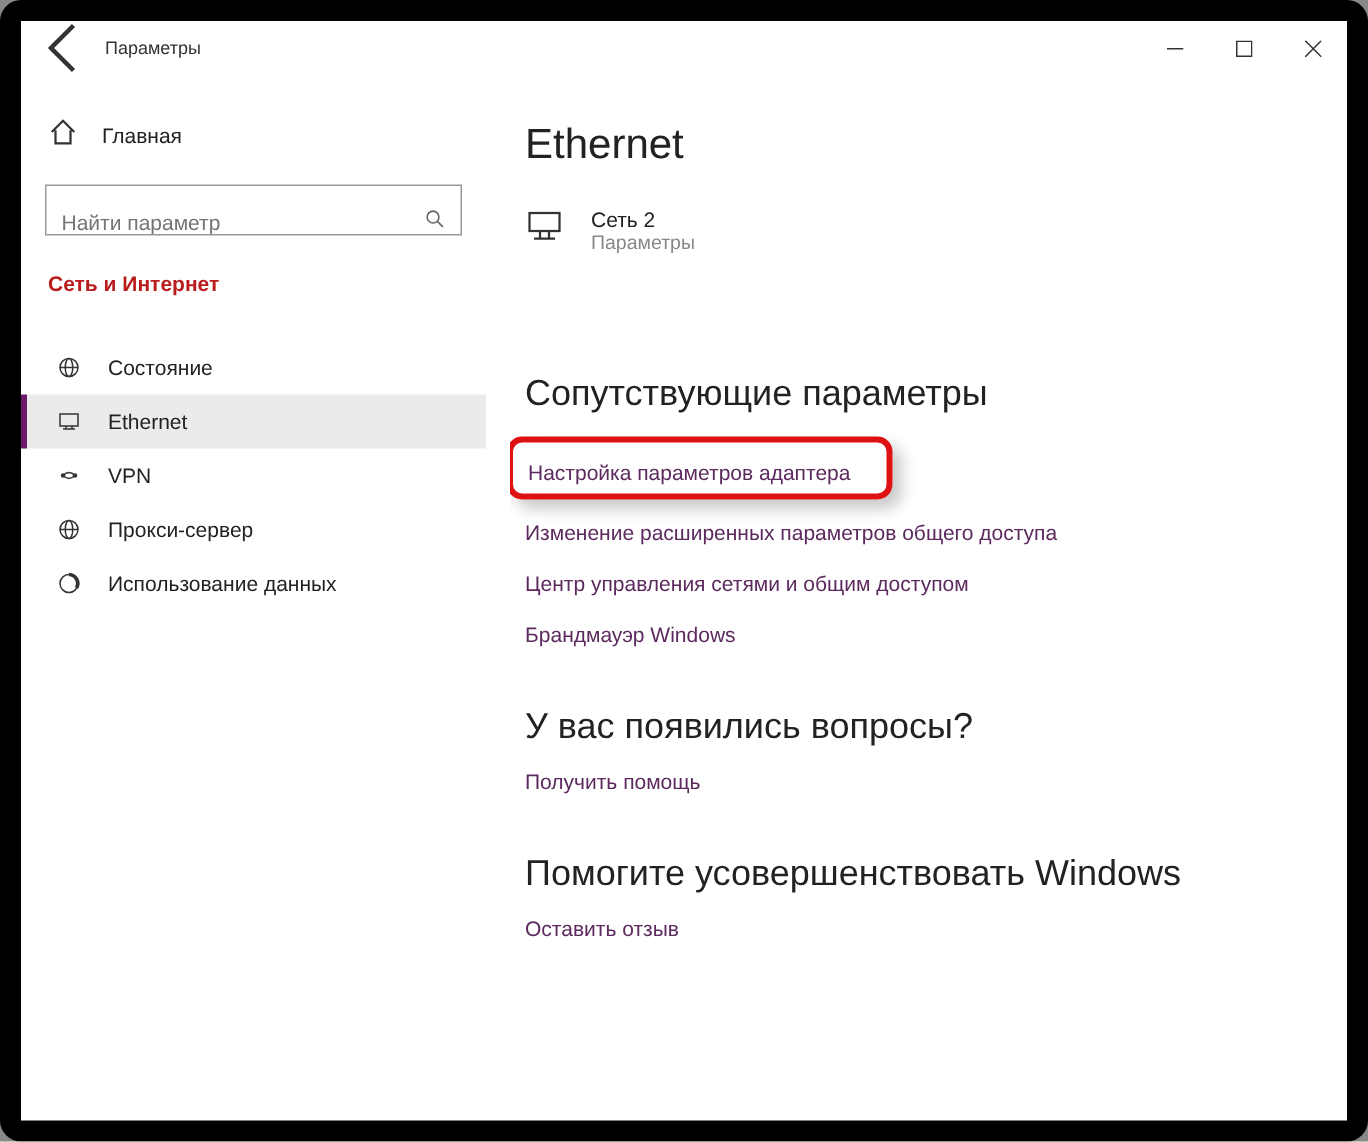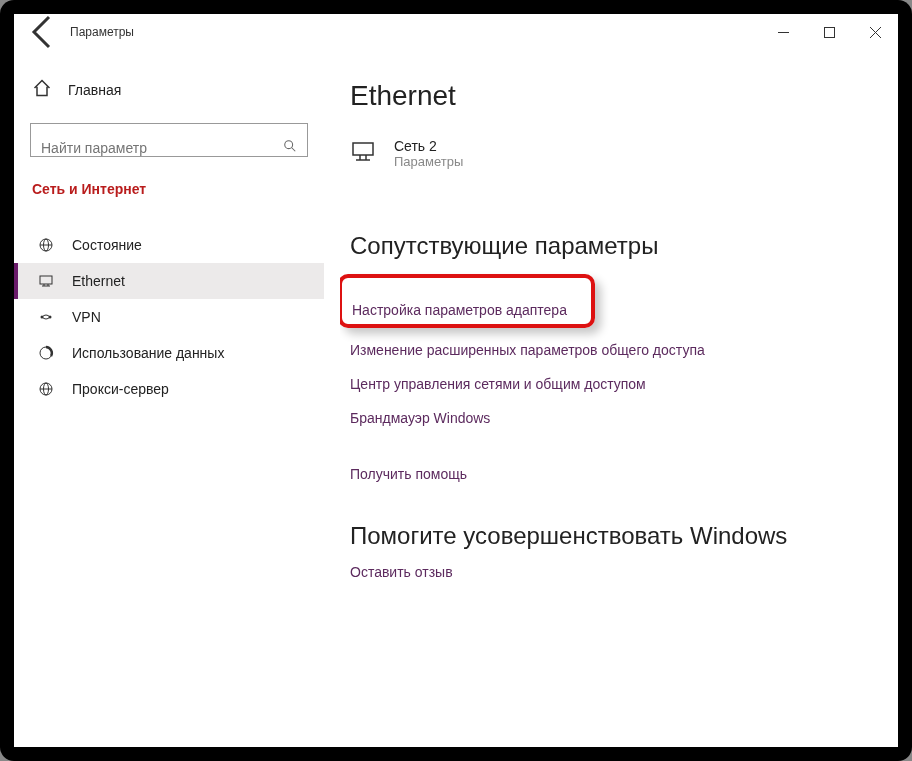--- a/index.html
+++ b/index.html
@@ -20,28 +20,28 @@
 .search input { flex: 1; border: none; outline: none; font-size: 14px; color: #666; background: transparent; }
 .search .sico { color: #666; font-size: 14px; }
 .section-title { font-size: 14px; font-weight: 600; padding: 24px 18px 10px 18px; color: #b91c1c; }
 .sbitems { margin-top: 20px; }
 .sbitem { display: flex; align-items: center; padding: 10px 10px 10px 18px; font-size: 14px; color: #222; border-left: 4px solid transparent; }
 .sbitem .ico { width: 20px; margin-right: 16px; display: flex; align-items: center; justify-content: center; }
 .sbitem .ico svg { width: 16px; height: 16px; }
 .sbitem.active { background: #eceaea; border-left: 4px solid #6a1b6a; }
 .main { flex: 1; padding: 30px 20px 20px 10px; overflow-y: auto; }
 .main h1 { font-size: 28px; font-weight: 400; color: #222; margin-bottom: 26px; }
-.net { display: flex; align-items: center; margin-bottom: 63px; }
+.net { display: flex; align-items: center; margin-bottom: 80px; }
 .net .nico { width: 30px; margin-right: 14px; }
 .net .nico svg { width: 26px; height: 26px; }
 .net .ntxt1 { font-size: 14px; color: #222; }
 .net .ntxt2 { font-size: 13px; color: #888; }
 .subhead { font-size: 24px; font-weight: 400; color: #222; margin-bottom: 14px; }
 .link { font-size: 14px; color: #5c2a5e; margin-bottom: 18px; display: block; cursor: pointer; }
-.hl { border: 4px solid #d11; border-radius: 10px; padding: 24px 24px 6px 10px; display: inline-block; margin-bottom: 14px; margin-left: -12px; position: relative; box-shadow: 6px 6px 10px rgba(0,0,0,0.22); }
+.hl { border: 4px solid #d11; border-radius: 10px; padding: 12px 24px 6px 10px; display: inline-block; margin-bottom: 14px; margin-left: -12px; position: relative; box-shadow: 6px 6px 10px rgba(0,0,0,0.22); }
 .hl .link { margin-bottom: 0; }
 .sect { margin-bottom: 40px; }
 </style>
 </head>
 <body>
 
 <div class="frame">
 <div class="window">
   <div class="titlebar">
     <div class="back">
@@ -118,34 +118,34 @@
                   <path d="M4 8 Q8 4 12 8" stroke="#333" stroke-width="1" fill="none"></path>
                   <path d="M4 8 Q8 12 12 8" stroke="#333" stroke-width="1" fill="none"></path>
                 </svg>
               </span>
           <span>VPN</span>
         </div>
         <div class="sbitem">
           <span class="ico">
                 <svg viewBox="0 0 16 16">
                   <circle cx="8" cy="8" r="6" stroke="#333" stroke-width="1" fill="none"></circle>
-                  <path d="M8 2 A6 6 0 0 1 13 11" stroke="#333" stroke-width="2.5" fill="none"></path>
+                  <ellipse cx="8" cy="8" rx="2.5" ry="6" stroke="#333" stroke-width="1" fill="none"></ellipse>
+                  <line x1="2" y1="8" x2="14" y2="8" stroke="#333" stroke-width="1"></line>
                 </svg>
               </span>
-          <span>Использование данных</span>
+          <span>Прокси-сервер</span>
         </div>
         <div class="sbitem">
           <span class="ico">
                 <svg viewBox="0 0 16 16">
                   <circle cx="8" cy="8" r="6" stroke="#333" stroke-width="1" fill="none"></circle>
-                  <ellipse cx="8" cy="8" rx="2.5" ry="6" stroke="#333" stroke-width="1" fill="none"></ellipse>
-                  <line x1="2" y1="8" x2="14" y2="8" stroke="#333" stroke-width="1"></line>
+                  <path d="M8 2 A6 6 0 0 1 13 11" stroke="#333" stroke-width="2.5" fill="none"></path>
                 </svg>
               </span>
-          <span>Прокси-сервер</span>
+          <span>Использование данных</span>
         </div>
       </div>
     </div>
     <div class="main">
       <h1>Ethernet</h1>
       <div class="net">
         <div class="nico">
           <svg viewBox="0 0 26 26">
                 <rect x="3" y="4" width="20" height="12" stroke="#333" stroke-width="1.5" fill="none"></rect>
                 <line x1="10" y1="16" x2="10" y2="21" stroke="#333" stroke-width="1.5"></line>
@@ -161,20 +161,21 @@
       <div class="sect">
         <div class="subhead">Сопутствующие параметры</div>
         <div class="hl">
           <span class="link">Настройка параметров адаптера</span>
         </div>
         <span class="link">Изменение расширенных параметров общего доступа</span>
         <span class="link">Центр управления сетями и общим доступом</span>
         <span class="link">Брандмауэр Windows</span>
       </div>
       <div class="sect">
+        <div class="subhead">У вас появились вопросы?</div>
         <span class="link">Получить помощь</span>
       </div>
       <div class="sect">
         <div class="subhead">Помогите усовершенствовать Windows</div>
         <span class="link">Оставить отзыв</span>
       </div>
     </div>
   </div>
 </div>
 </div>

